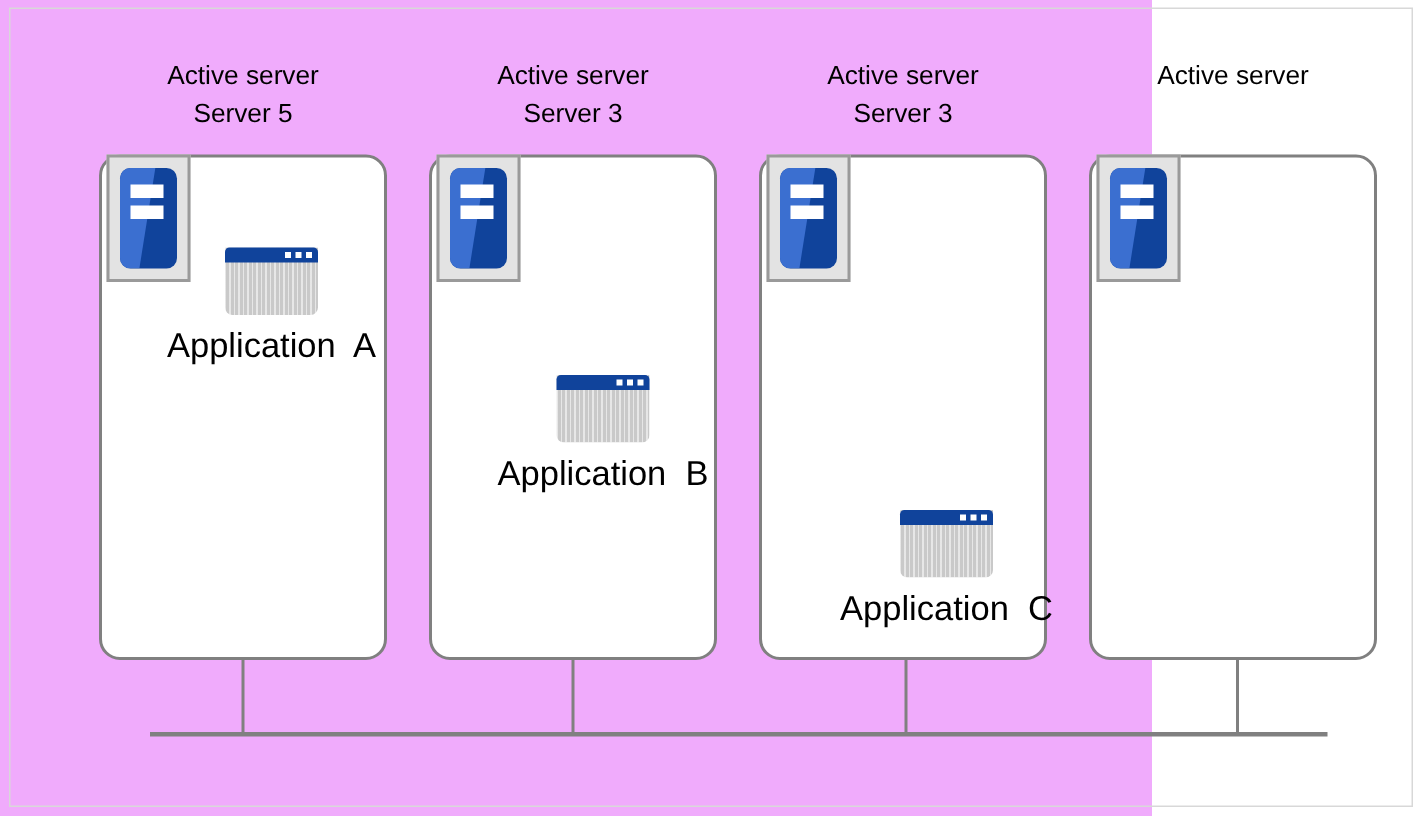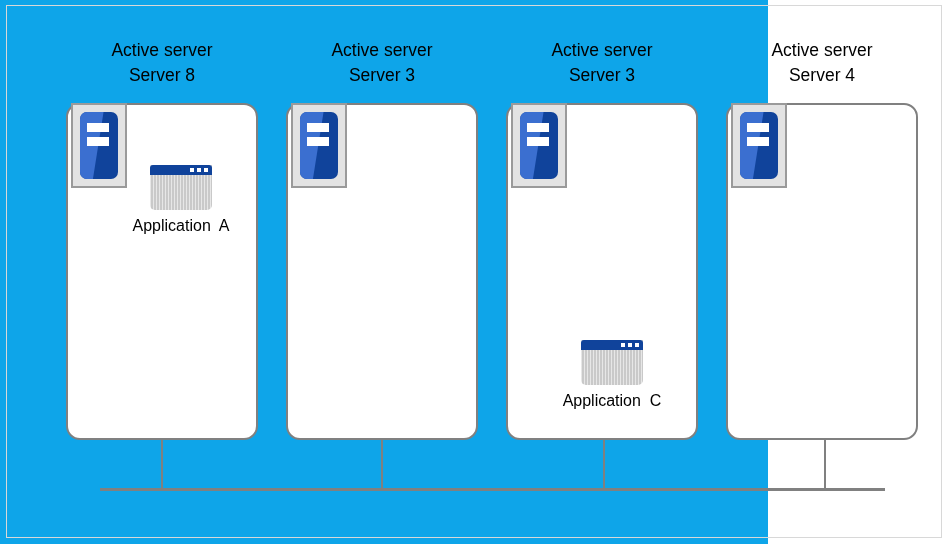--- a/index.html
+++ b/index.html
@@ -11,21 +11,21 @@
     width: 948px;
     height: 544px;
     font-family: "Liberation Sans", sans-serif;
     overflow: hidden;
   }
 
   #canvas {
     position: relative;
     width: 768px;
     height: 544px;
-    background: #0ea5e9;
+    background: #f0abfc;
     box-sizing: border-box;
   }
 
   
   .outer-frame {
     position: absolute;
     left: 6px;
     top: 5px;
     width: 936px;
     height: 533px;
@@ -147,21 +147,21 @@
     padding-right: 4px;
     box-sizing: border-box;
   }
   .app-icon .dot {
     width: 4px;
     height: 4px;
     background: #ffffff;
   }
   .app-label {
     margin-top: 7px;
-    font-size: 16px;
+    font-size: 23px;
     color: #000000;
     white-space: pre;
   }
 
   
   .connector {
     position: absolute;
     width: 2px;
     background: #808080;
   }
@@ -174,21 +174,21 @@
 </head>
 <body>
 
 <div id="canvas">
 
   <div class="outer-frame"></div>
 
   <div class="server-col" style="left:66px;">
     <div class="server-caption">
       <span class="role">Active server</span>
-      <span class="name">Server 8</span>
+      <span class="name">Server 5</span>
     </div>
     <div class="server-box"></div>
   </div>
   <div class="server-icon" style="left:71px;">
     <div class="chassis">
       <div class="bar b1"></div>
       <div class="bar b2"></div>
     </div>
   </div>
   <div class="app-group" style="left:81px; top:165px;">
@@ -208,49 +208,58 @@
       <span class="name">Server 3</span>
     </div>
     <div class="server-box"></div>
   </div>
   <div class="server-icon" style="left:291px;">
     <div class="chassis">
       <div class="bar b1"></div>
       <div class="bar b2"></div>
     </div>
   </div>
-
-  <div class="server-col" style="left:506px;">
-    <div class="server-caption">
-      <span class="role">Active server</span>
-      <span class="name">Server 3</span>
-    </div>
-    <div class="server-box"></div>
-  </div>
-  <div class="server-icon" style="left:511px;">
-    <div class="chassis">
-      <div class="bar b1"></div>
-      <div class="bar b2"></div>
-    </div>
-  </div>
-  <div class="app-group" style="left:512px; top:340px;">
+  <div class="app-group" style="left:302px; top:250px;">
     <div class="app-icon">
       <div class="titlebar">
         <span class="dot"></span>
         <span class="dot"></span>
         <span class="dot"></span>
       </div>
     </div>
+    <div class="app-label">Application  B</div>
+  </div>
+
+  <div class="server-col" style="left:506px;">
+    <div class="server-caption">
+      <span class="role">Active server</span>
+      <span class="name">Server 3</span>
+    </div>
+    <div class="server-box"></div>
+  </div>
+  <div class="server-icon" style="left:511px;">
+    <div class="chassis">
+      <div class="bar b1"></div>
+      <div class="bar b2"></div>
+    </div>
+  </div>
+  <div class="app-group" style="left:531px; top:340px;">
+    <div class="app-icon">
+      <div class="titlebar">
+        <span class="dot"></span>
+        <span class="dot"></span>
+        <span class="dot"></span>
+      </div>
+    </div>
     <div class="app-label">Application  C</div>
   </div>
 
   <div class="server-col" style="left:726px;">
     <div class="server-caption">
       <span class="role">Active server</span>
-      <span class="name">Server 4</span>
     </div>
     <div class="server-box"></div>
   </div>
   <div class="server-icon" style="left:731px;">
     <div class="chassis">
       <div class="bar b1"></div>
       <div class="bar b2"></div>
     </div>
   </div>
 

